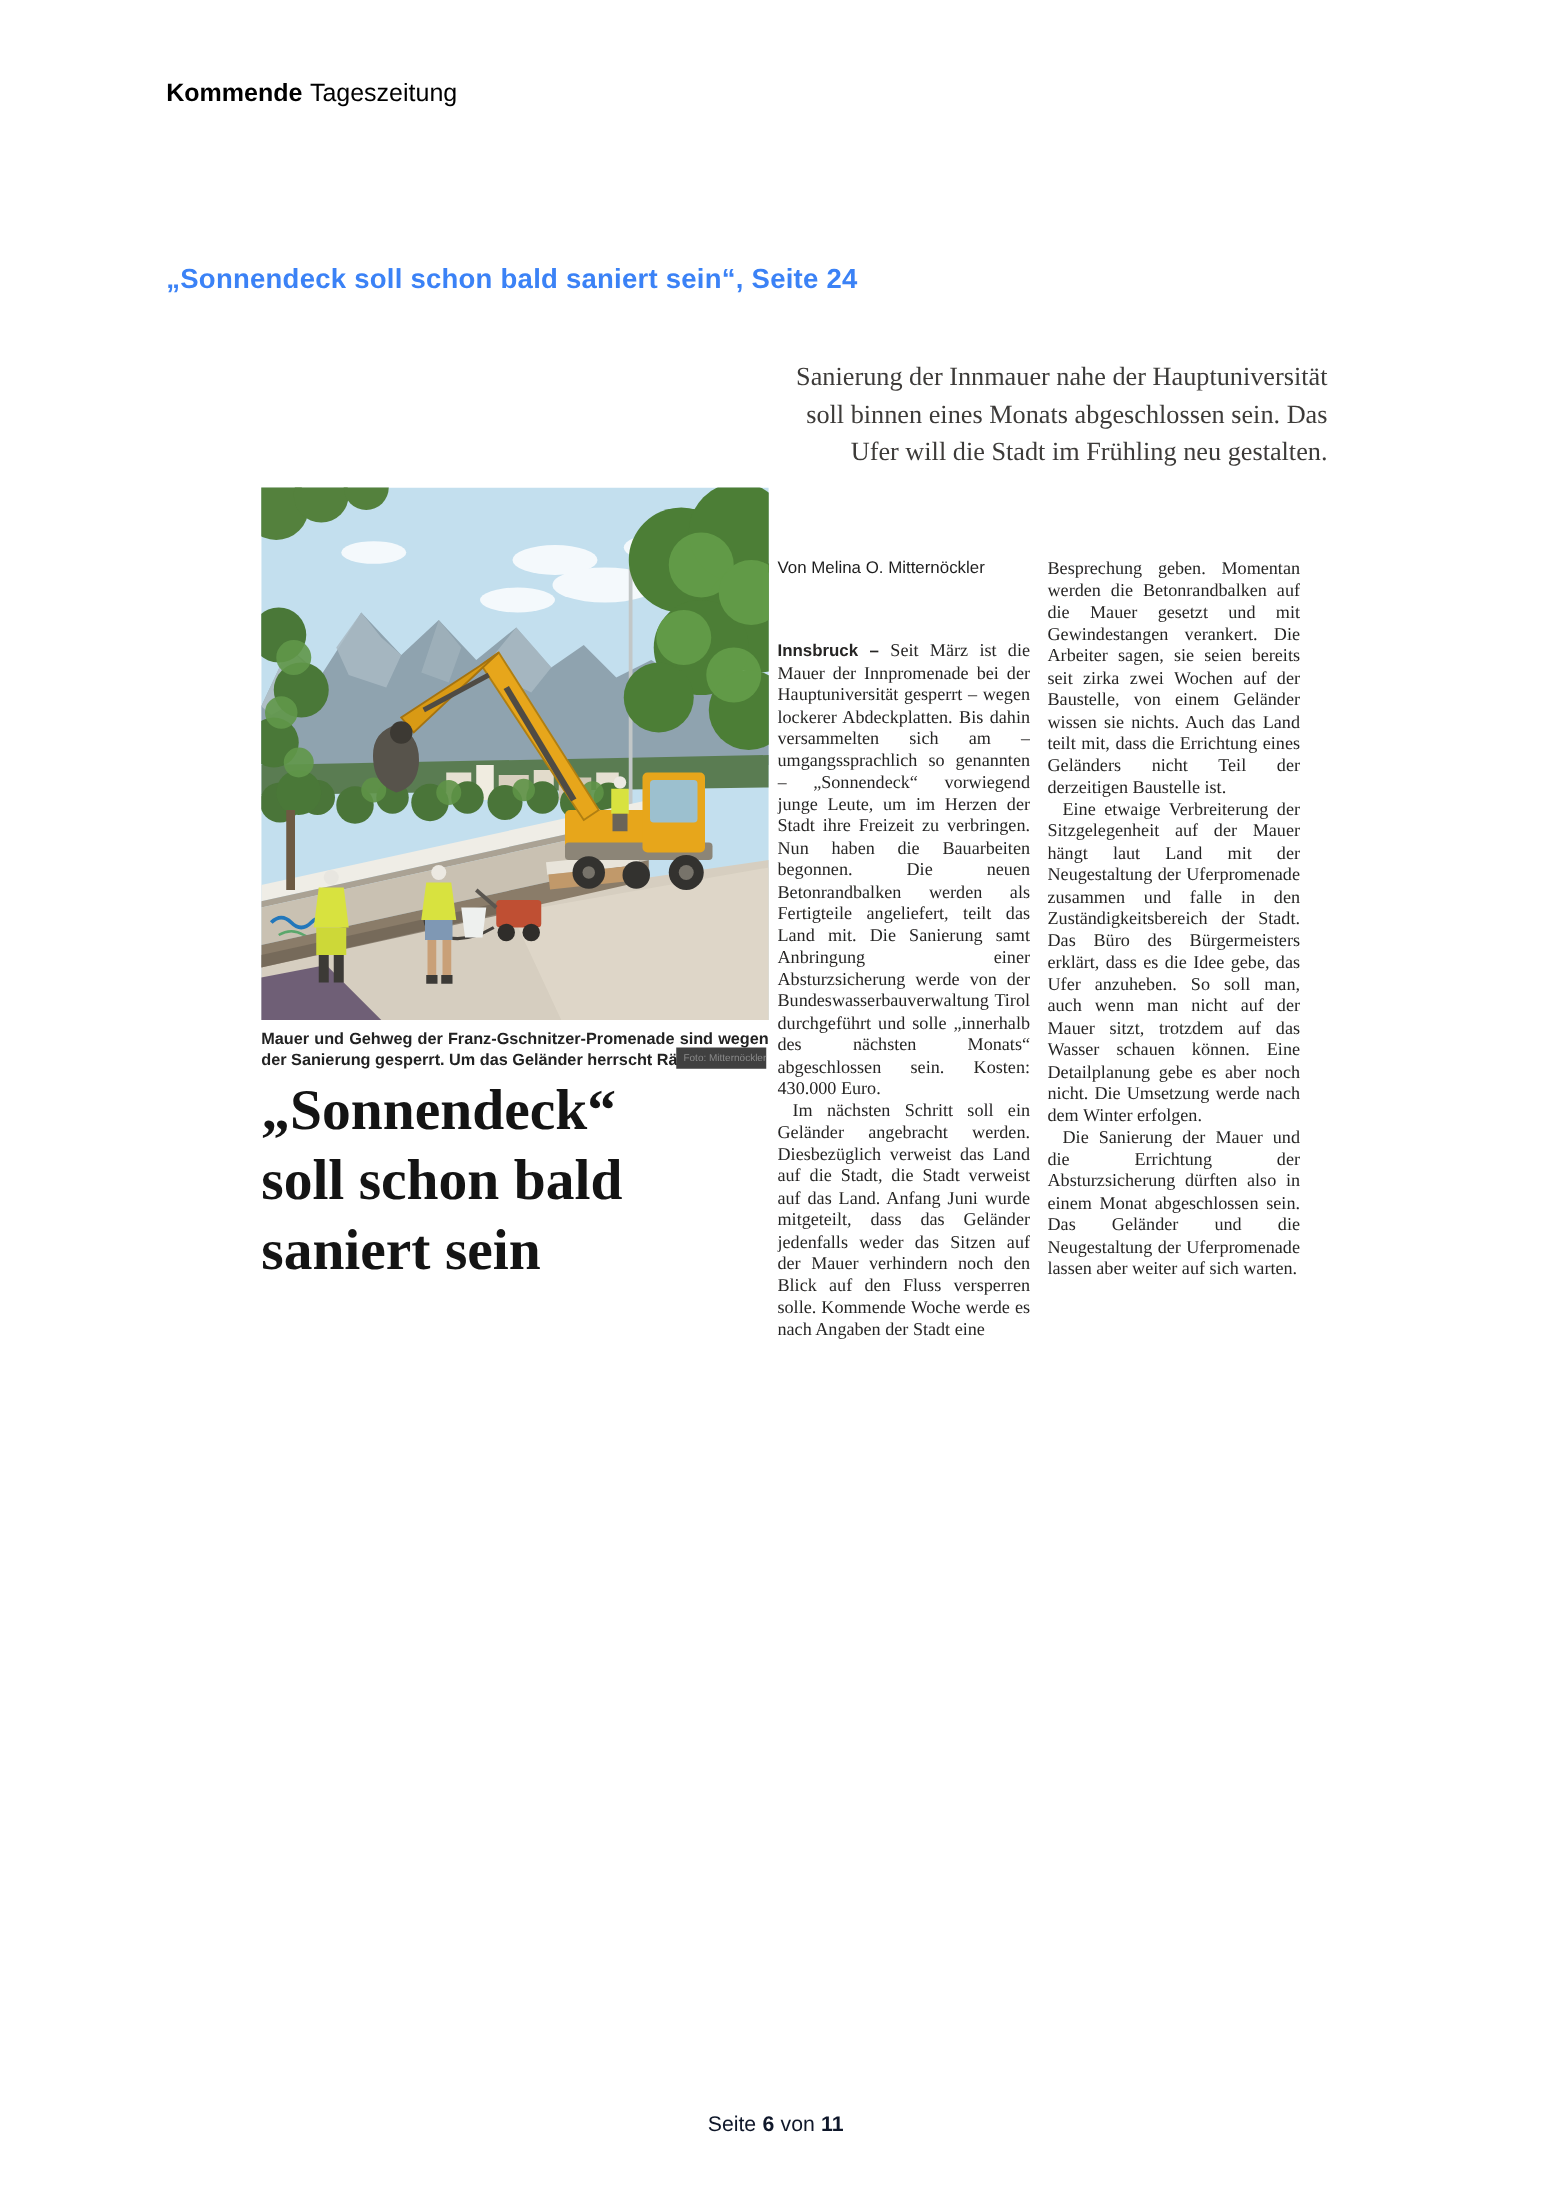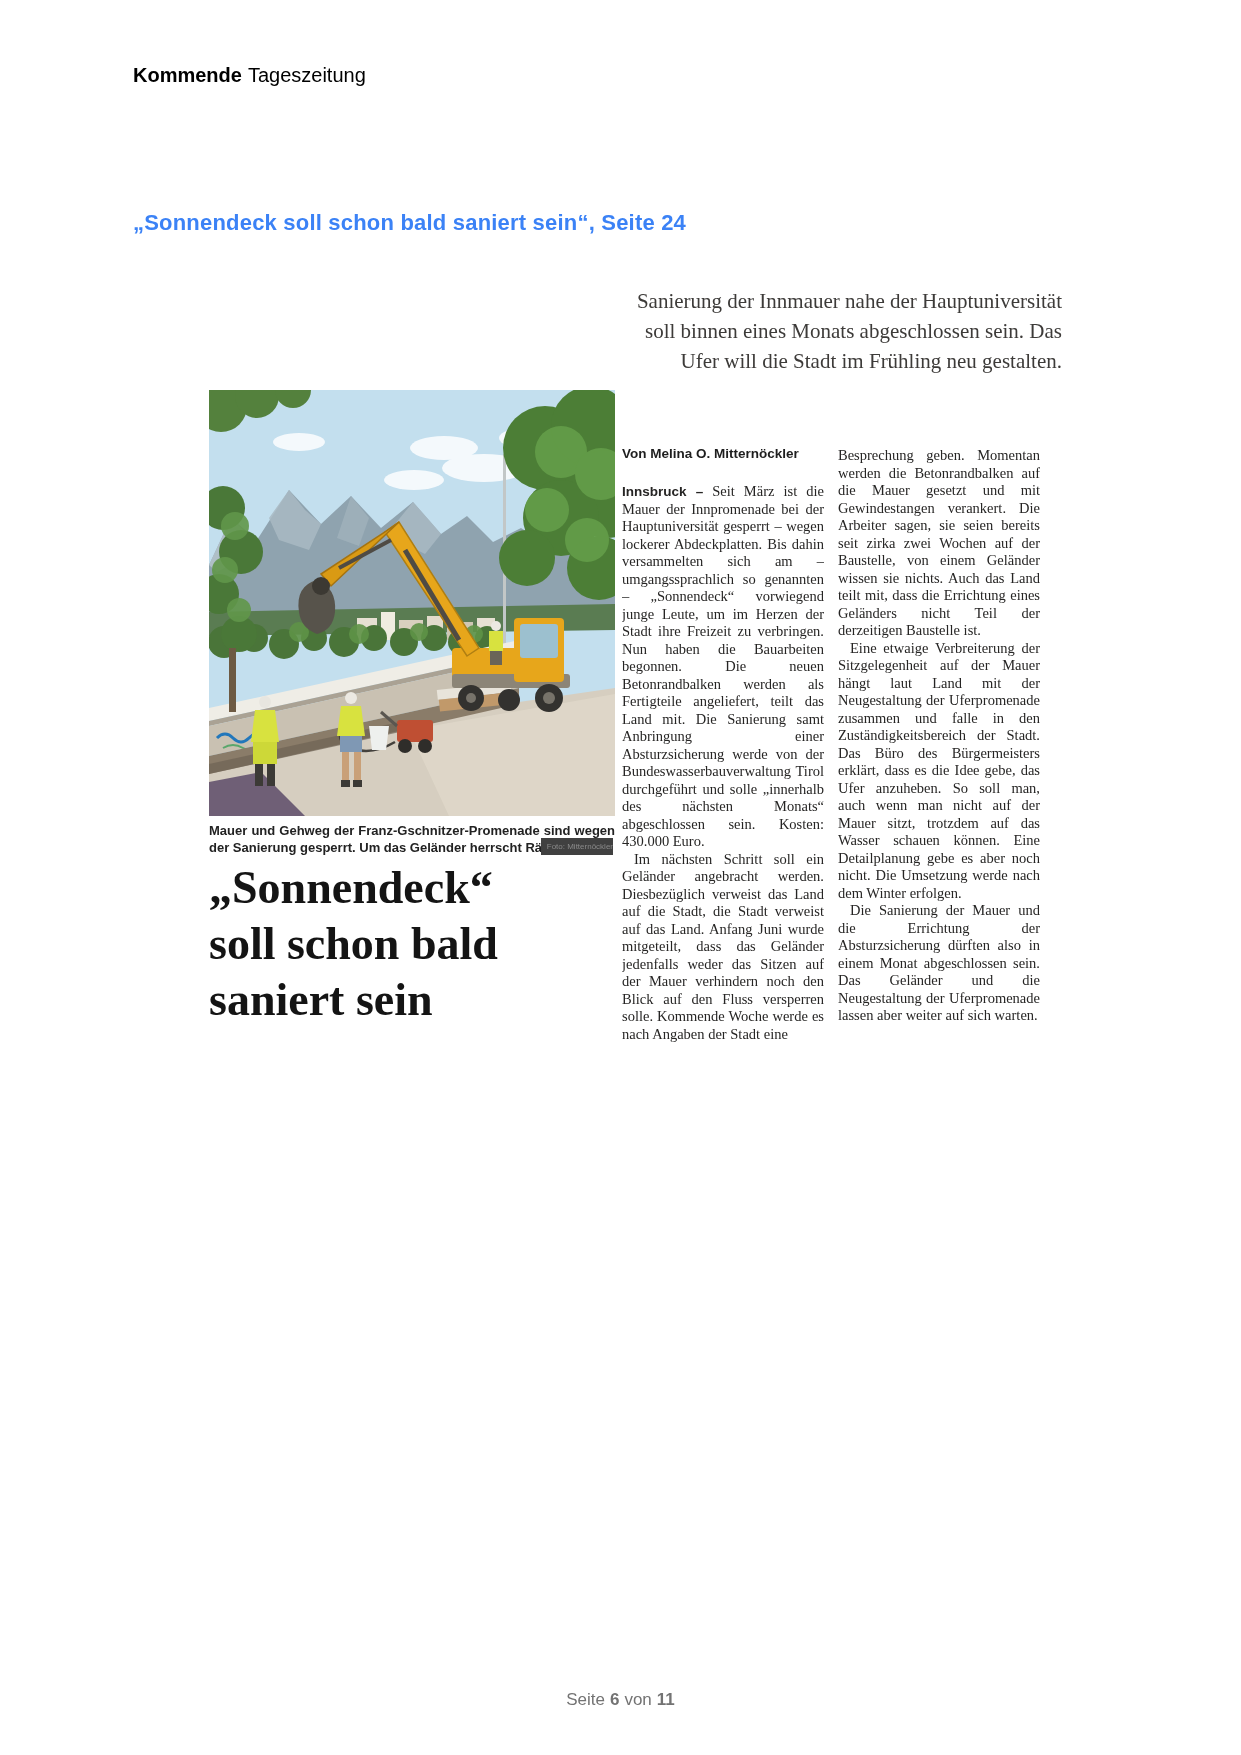--- a/index.html
+++ b/index.html
@@ -29,32 +29,32 @@
   .credit{
     position:absolute;right:2px;bottom:1px;font-size:8px;font-weight:normal;color:#8a8a8a;
     background:#404040;padding-left:6px;
   }
   
   .big-headline{
     left:209px;top:860px;width:406px;text-align:left;
     font-family:"Liberation Serif",serif;font-weight:bold;font-size:46px;line-height:56px;color:#141414;
   }
   
-  .byline{left:622px;top:446px;width:202px;font-size:13.5px;font-weight:bold;color:#1e1e1e;}
+  .byline{left:622px;top:446px;width:202px;font-size:13.5px;font-weight:normal;color:#1e1e1e;}
   .col{
     font-family:"Liberation Serif",serif;font-size:14.5px;line-height:17.5px;color:#262524;
     text-align:justify;overflow:hidden;hyphens:auto;-webkit-hyphens:auto;
   }
   .col p{margin:0;}
   .col p.indent{text-indent:12px;}
   .col .lead-in{font-family:"Liberation Sans",sans-serif;font-weight:bold;font-size:13.5px;}
-  .col1{left:622px;top:483px;width:202px;height:594px;}
+  .col1{left:622px;top:512px;width:202px;height:594px;}
   .col2{left:838px;top:447px;width:202px;height:630px;}
   
-  .footer{left:0;top:1690px;width:1241px;text-align:center;font-size:17px;color:#737373;}
+  .footer{left:0;top:1690px;width:1241px;text-align:center;font-size:17px;color:#0f172a;}
   .footer span+span{margin-left:5px;}
   .footer .pg{font-weight:bold;}
 </style>
 </head>
 <body>
 
 <div class="abs masthead">
   <span class="mh-bold">Kommende</span><span class="mh-reg">Tageszeitung</span>
 </div>
 

